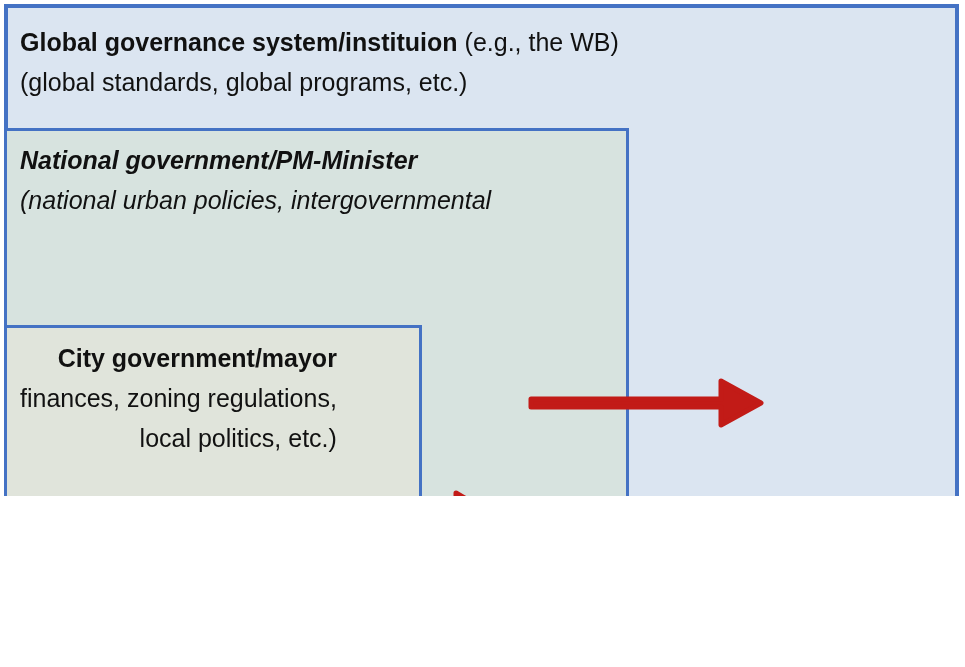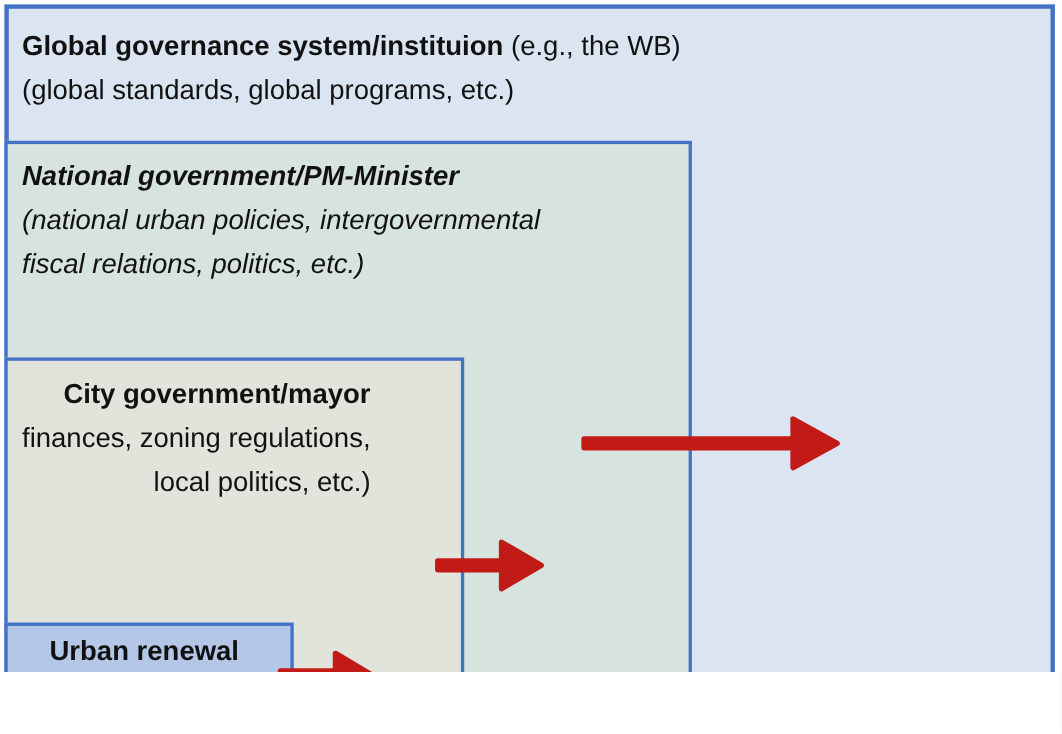--- a/index.html
+++ b/index.html
@@ -1,17 +1,17 @@
 <!DOCTYPE html>
 <html style="--border: #4472c4; --arrow: #c21b17; --text: #111111; --fill-global: #dbe5f1; --fill-national: #d7e3df; --fill-city: #e0e4db; --fill-project: #b4c7e7;"><head>
 <meta charset="utf-8">
 <style>
   * { margin:0; padding:0; box-sizing:border-box; }
   html,body { width:965px; height:667px; background:#ffffff; font-family:"Liberation Sans", sans-serif; }
-  .canvas { position:relative; width:965px; height:611px; background:#ffffff; overflow:hidden; }
+  .canvas { position:relative; width:965px; height:496px; background:#ffffff; overflow:hidden; }
 
   .box { position:absolute; border:3px solid var(--border); }
   .box-global   { left:4px;  top:4px;   width:955px; height:653px; border-width:4px; background:var(--fill-global); }
   .box-national { left:4px;  top:128px; width:625px; height:529px; background:var(--fill-national); }
   .box-city     { left:4px;  top:325px; width:418px; height:332px; background:var(--fill-city); }
   .box-project  { left:4px;  top:566px; width:263px; height:91px;  background:var(--fill-project); }
 
   .label { position:absolute; color:var(--text); font-size:25px; line-height:40px; }
   .label .line { white-space:nowrap; }
   .bold { font-weight:700; }
@@ -38,21 +38,20 @@
   <div class="box box-project"></div>
 
   <div class="label label-global">
     <div class="line"><span class="bold">Global governance system/instituion</span><span> (e.g., the WB)</span></div>
     <div class="line">(global standards, global programs, etc.)</div>
   </div>
 
   <div class="label label-national">
     <div class="line bold">National government/PM-Minister</div>
     <div class="line">(national urban policies, intergovernmental</div>
-    <div class="line">fiscal relations, politics, etc.)</div>
   </div>
 
   <div class="label label-city">
     <div class="line bold">City government/mayor</div>
     <div class="line">finances, zoning regulations,</div>
     <div class="line">local politics, etc.)</div>
   </div>
 
   <div class="label label-project">
     <div class="line">Urban renewal</div>

